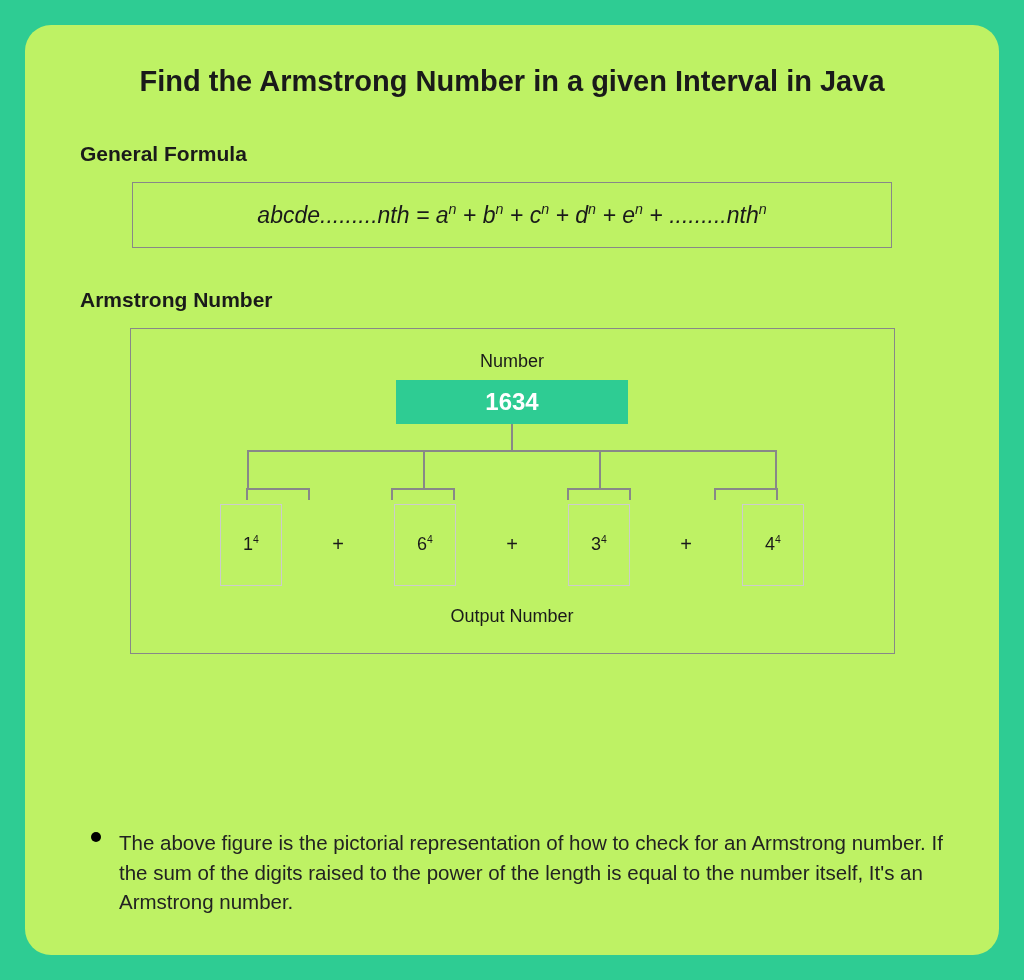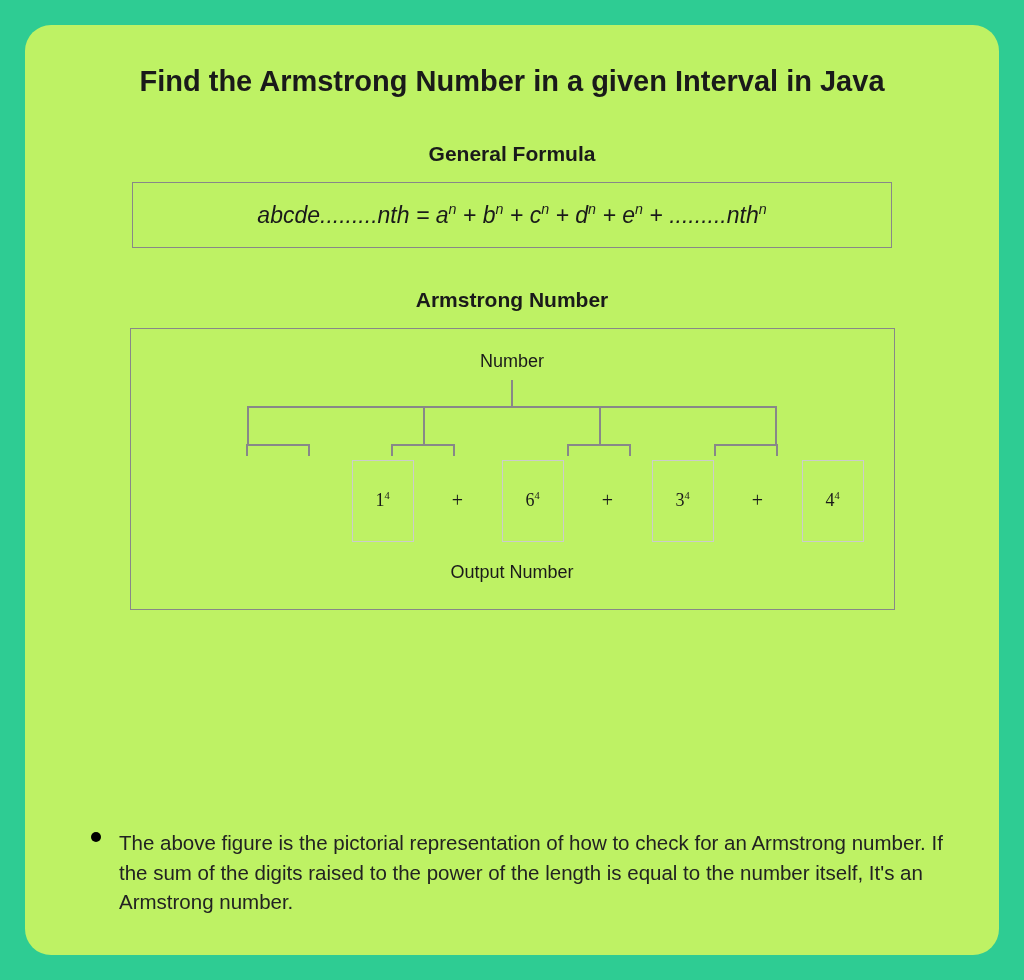--- a/index.html
+++ b/index.html
@@ -20,21 +20,20 @@
   }
   .title {
     font-size: 29px;
     font-weight: 700;
     text-align: center;
     margin-bottom: 44px;
   }
   .subheading {
     font-size: 21px;
     font-weight: 600;
-    text-align: center;
     margin-bottom: 16px;
   }
   .formula-box {
     border: 1px solid #888;
     width: 760px;
     margin: 0 auto 40px auto;
     padding: 18px 10px;
     text-align: center;
     font-size: 23px;
     font-weight: 500;
@@ -91,26 +90,25 @@
     position: absolute;
     top: 64px;
     width: 64px;
     height: 12px;
     border: 2px solid #888;
     border-bottom: none;
     transform: translateX(-50%);
   }
   .terms-row {
     display: flex;
-    justify-content: flex-end;
+    justify-content: center;
     align-items: center;
-    gap: 0;
+    gap: 12px;
     margin-top: 10px;
     margin-bottom: 20px;
-    font-family: Liberation Serif, serif;
   }
   .term-box {
     border: 1px solid #ccc;
     width: 62px;
     height: 82px;
     display: flex;
     align-items: center;
     justify-content: center;
     font-size: 18px;
     font-weight: 500;
@@ -158,20 +156,21 @@
   <div class="subheading">General Formula</div>
 
   <div class="formula-box">
     <span>abcde.........nth</span><span> = </span><span><span>a</span><sup>n</sup></span><span> + </span><span><span>b</span><sup>n</sup></span><span> + </span><span><span>c</span><sup>n</sup></span><span> + </span><span><span>d</span><sup>n</sup></span><span> + </span><span><span>e</span><sup>n</sup></span><span> + </span><span><span>.........nth</span><sup>n</sup></span>
   </div>
 
   <div class="subheading">Armstrong Number</div>
 
   <div class="diagram-box">
     <div class="num-label">Number</div>
+    <div class="num-chip">1634</div>
 
     <div class="connector">
       <div class="stem"></div>
       <div class="hbar"></div>
       <div class="drop" style="left:0"></div>
       <div class="drop" style="left:33.2%"></div>
       <div class="drop" style="left:66.4%"></div>
       <div class="drop" style="right:0"></div>
       <div class="bracket" style="left:0%; transform:translateX(-1px);"></div>
       <div class="bracket" style="left:33.2%"></div>

